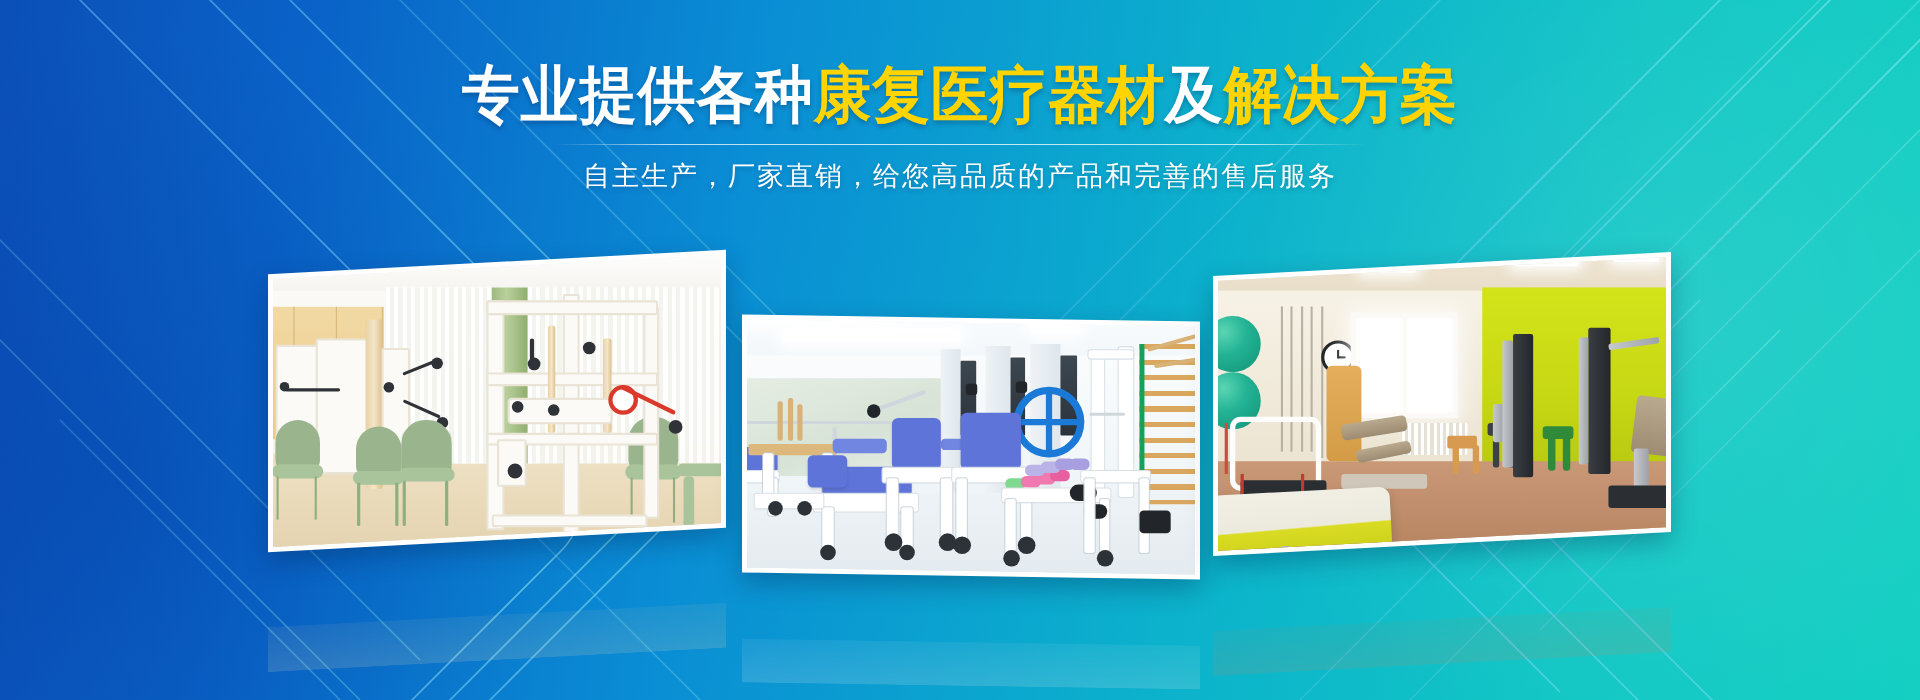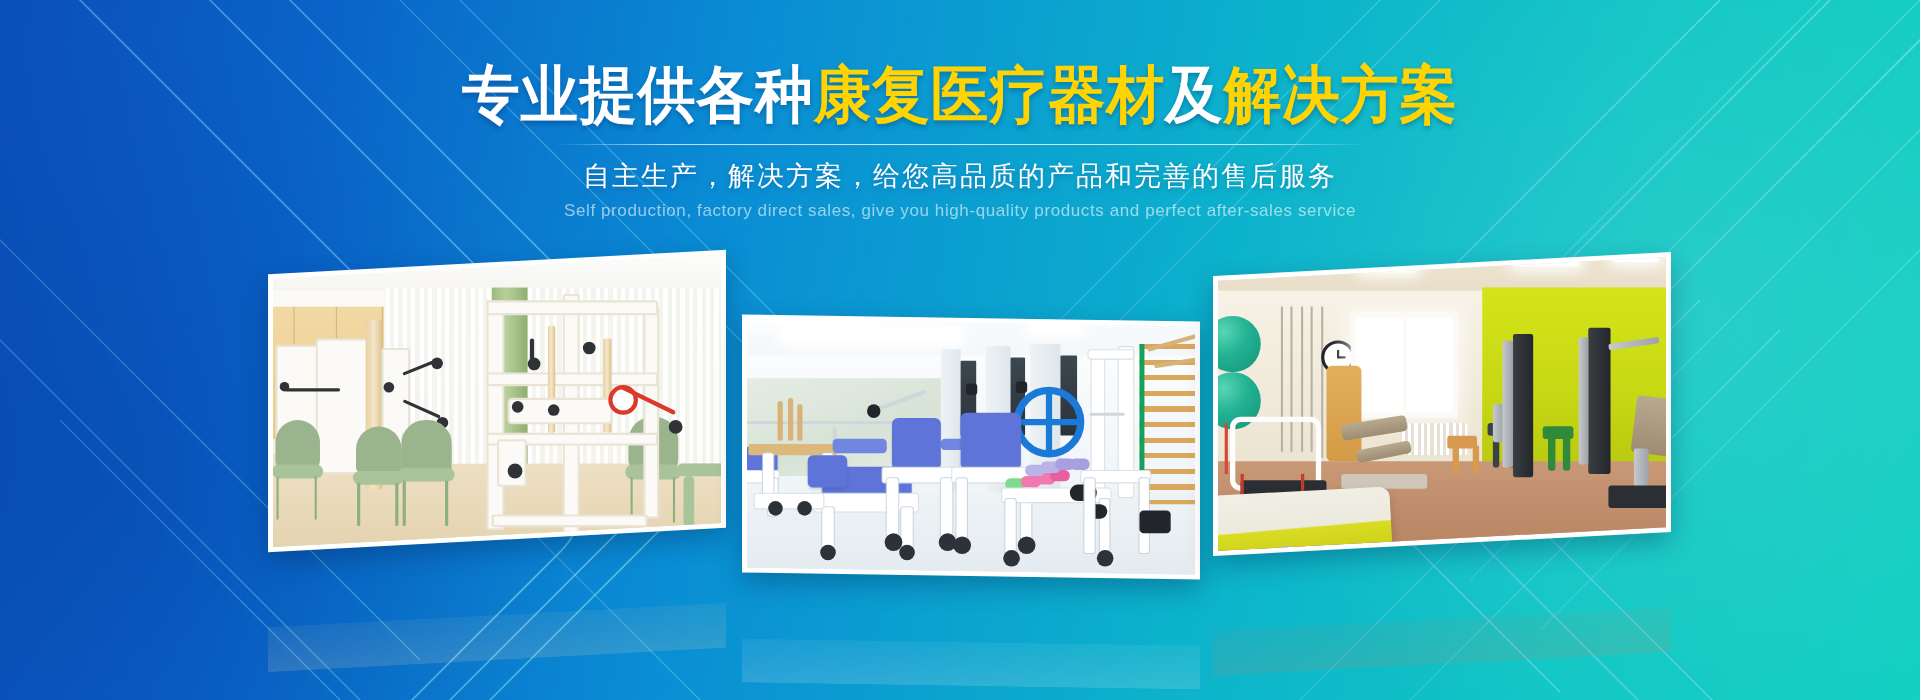--- a/index.html
+++ b/index.html
@@ -217,23 +217,22 @@
       </g>
     </svg>
   </div>
 
   <div class="textblock">
 
     <h1 class="headline"><span class="w">专业提供各种</span><span class="y">康复医疗器材</span><span class="w">及</span><span class="y">解决方案</span></h1>
 
     <div class="rule"></div>
 
-    <p class="sub-cn">自主生产，解决方案，给您高品质的产品和完善的售后服务</p>
-
-    <p class="sub-en">Self production, factory direct sales, give you high-quality products and perfect after-sales service</p>
+    <p class="sub-cn">自主生产，厂家直销，给您高品质的产品和完善的售后服务</p>
+
   </div>
 
   <div class="panels">
 
     <div class="panel" id="panel-left">
       <div class="shot">
         <div class="scene s1">
           <div class="ceil"></div>
             <div class="backwall"></div>
             <div class="floor"></div>

